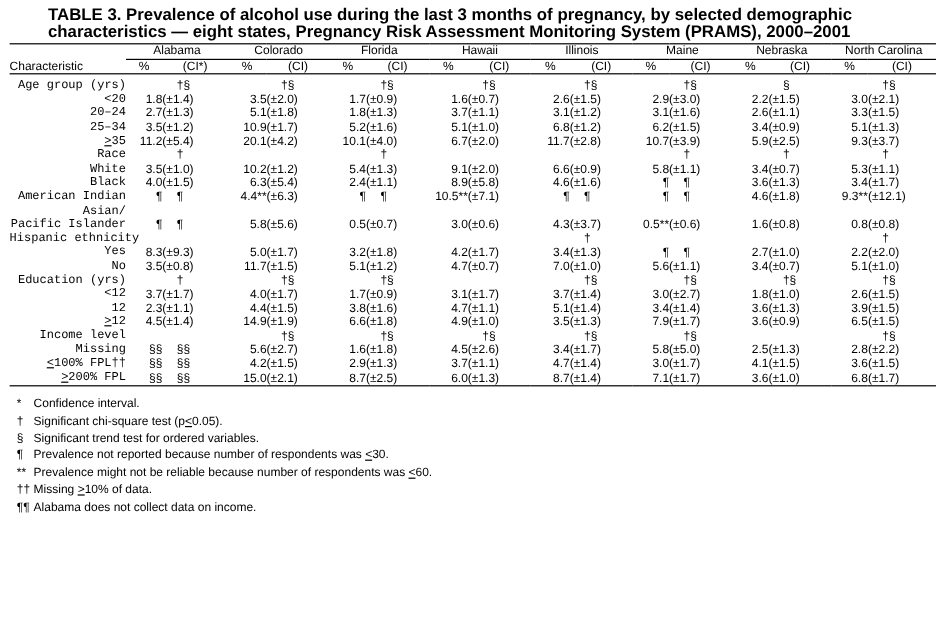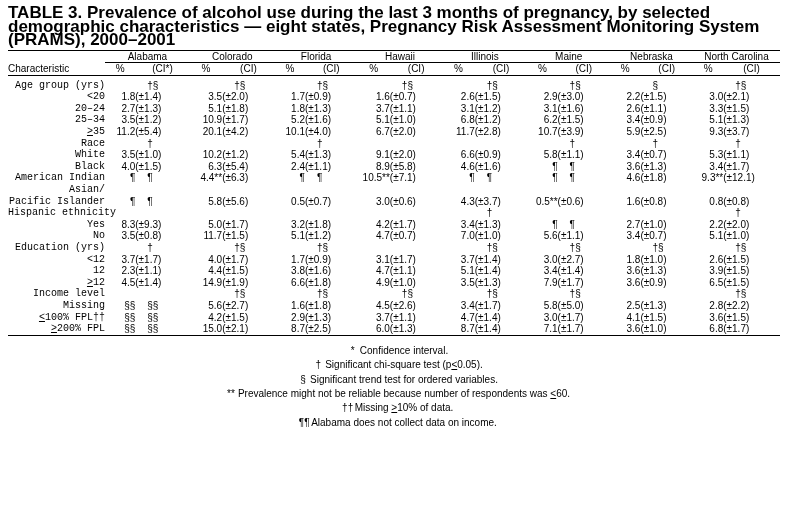--- a/index.html
+++ b/index.html
@@ -5,22 +5,23 @@
   html,body{margin:0;padding:0;background:#ffffff;}
   body{
     width:788px;height:528px;
     font-family:"Liberation Sans", sans-serif;
     font-size:10px;
     color:#000000;
     -webkit-font-smoothing:antialiased;
   }
   #page{position:relative;width:788px;height:528px;overflow:hidden;}
   .title{
-    font-size:17px;font-weight:bold;line-height:13.5px;
+    font-size:14px;font-weight:bold;line-height:13.5px;
     padding:6px 14px 3px 8px;
+    margin-left:32px;
   }
   table.main{
     border-collapse:collapse;
     width:772px;
     margin-left:8px;
     table-layout:fixed;
   }
   table.main td, table.main th{
     padding:0;
     font-size:10px;
@@ -50,21 +51,21 @@
   .grp{font-weight:bold;}
   .indent1{padding-left:10px;}
   .indent2{padding-left:18px;}
   .ctr{text-align:center;}
   .sym{font-size:10px;}
   .spacer td{height:4px;line-height:4px;font-size:1px;}
   .footnotes{
     margin:0;padding:8px 8px 0 14px;
     font-size:10px;line-height:14.4px;
   }
-  .footnotes div{white-space:nowrap;text-align:center;}
+  .footnotes div{white-space:nowrap;}
   .fmark{display:inline-block;width:14px;}
 </style>
 </head>
 <body>
 
 <div id="page">
 
   <div class="title">TABLE 3. Prevalence of alcohol use during the last 3 months of pregnancy, by selected demographic characteristics — eight states, Pregnancy Risk Assessment Monitoring System (PRAMS), 2000–2001</div>
 
   <table class="main">
@@ -541,18 +542,19 @@
           <td class="pct">6.8</td>
           <td class="ci">(±1.7)</td>
         </tr>
       </tbody>
   </table>
 
   <div class="footnotes" id="footnotes">
       <div><span class="fmark">*</span><span>Confidence interval.</span></div>
       <div><span class="fmark">†</span><span>Significant chi-square test (p<span style="text-decoration: underline;">&lt;</span>0.05).</span></div>
       <div><span class="fmark">§</span><span>Significant trend test for ordered variables.</span></div>
+      <div><span class="fmark">¶</span><span>Prevalence not reported because number of respondents was <span style="text-decoration: underline;">&lt;</span>30.</span></div>
       <div><span class="fmark">**</span><span>Prevalence might not be reliable because number of respondents was <span style="text-decoration: underline;">&lt;</span>60.</span></div>
       <div><span class="fmark">††</span><span>Missing <span style="text-decoration: underline;">&gt;</span>10% of data.</span></div>
       <div><span class="fmark">¶¶</span><span>Alabama does not collect data on income.</span></div>
     </div>
 
 </div>
 
 </body></html>

